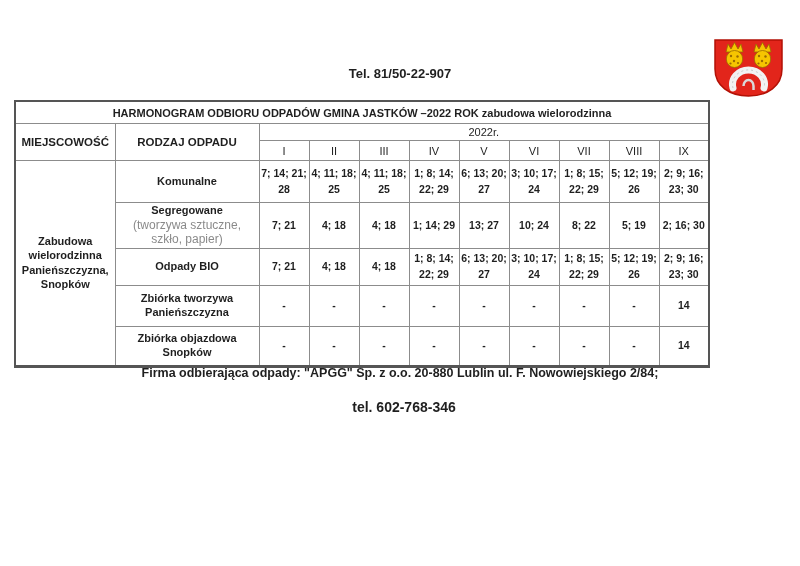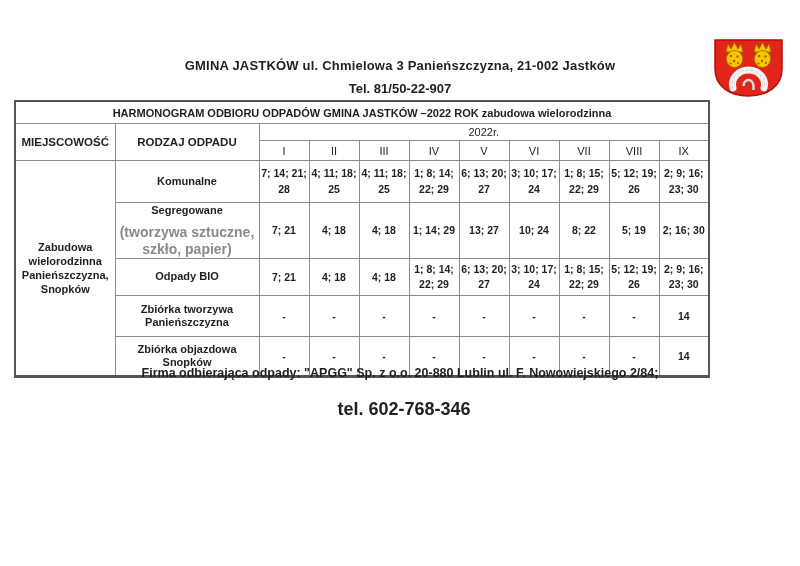--- a/index.html
+++ b/index.html
@@ -36,41 +36,40 @@
   col.c-loc  { width: 100px; }
   col.c-type { width: 144px; }
 
   .t-title   { height: 19px; font-size: 11px;   font-weight: 700; }
   .t-colhead { font-size: 11.5px; font-weight: 700; }
   .t-year    { height: 14px; font-size: 11px; font-weight: 400; }
   .t-month   { height: 17px; font-size: 11px; font-weight: 400; }
 
   .t-loc     { font-size: 11px; font-weight: 700; line-height: 1.3; padding: 0 2px; }
   .t-label   { font-size: 11px; font-weight: 700; line-height: 1.25; padding: 0 2px; }
-  .t-label .sub { display: block; font-size: 14px; font-weight: 700; color: var(--subtext, #8a8a8a); line-height: 1.2; margin-top: 6px; }
+  .t-label .sub { display: block; font-size: 12px; font-weight: 400; color: var(--subtext, #8a8a8a); line-height: 1.2; }
   .t-val     { font-size: 10.5px; font-weight: 700; line-height: 1.45; }
 
   tr.r-komunalne  td { height: 39px; }
   tr.r-segreg     td { height: 36px; }
   tr.r-bio        td { height: 34px; }
   tr.r-zbiorka-p  td { height: 38px; }
   tr.r-zbiorka-s  td { height: 36px; }
 
   
   .doc-footer { position: absolute; left: 0; top: 366px; width: 800px; text-align: center; }
   .doc-footer .f1 { font-size: 12.5px; font-weight: 700; }
-  .doc-footer .f2 { font-size: 18px; font-weight: 700; margin-top: 19px; padding-left: 8px; }
+  .doc-footer .f2 { font-size: 14px; font-weight: 700; margin-top: 19px; padding-left: 8px; }
 </style>
 </head>
 <body>
 
 <div class="page">
 
   <div class="doc-header">
-    <div class="h1">GMINA JASTKÓW  ul. Chmielowa 3 Panieńszczyzna, 21-002 Jastków</div>
     <div class="h2">Tel. 81/50-22-907</div>
   </div>
 
   <div class="crest">
     <svg viewBox="0 0 75 60" xmlns="http://www.w3.org/2000/svg" aria-hidden="true">
 
       <path d="M4,2 h67 v29 c0,17 -14.5,27 -33.5,27 C18.5,58 4,48 4,31 Z" fill="#e2251b" stroke="#b21106" stroke-width="1.5"></path>
 
       <g>
         <polygon points="15,14 17,6 20,11 23.5,4.5 27,11 30,6 32,14" fill="#f6c500" stroke="#9a6a00" stroke-width="0.8"></polygon>

